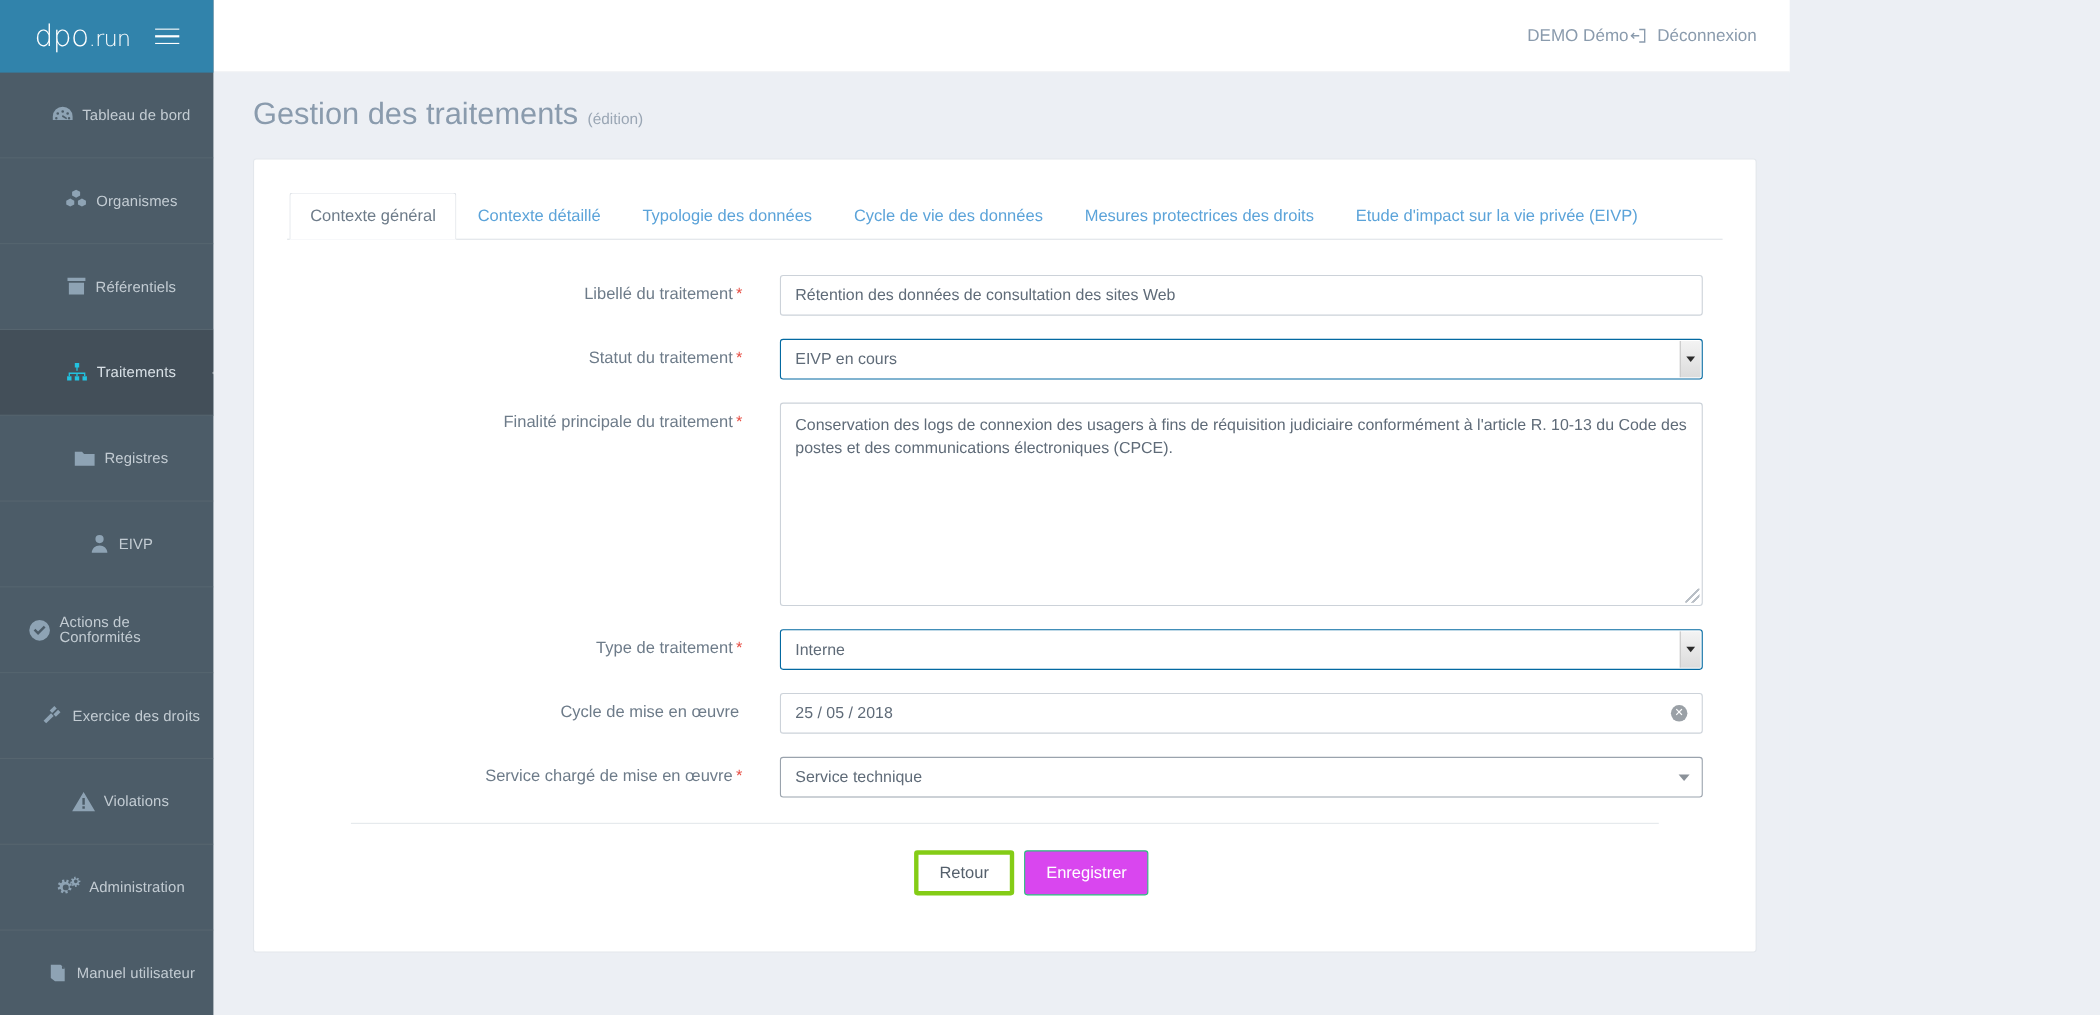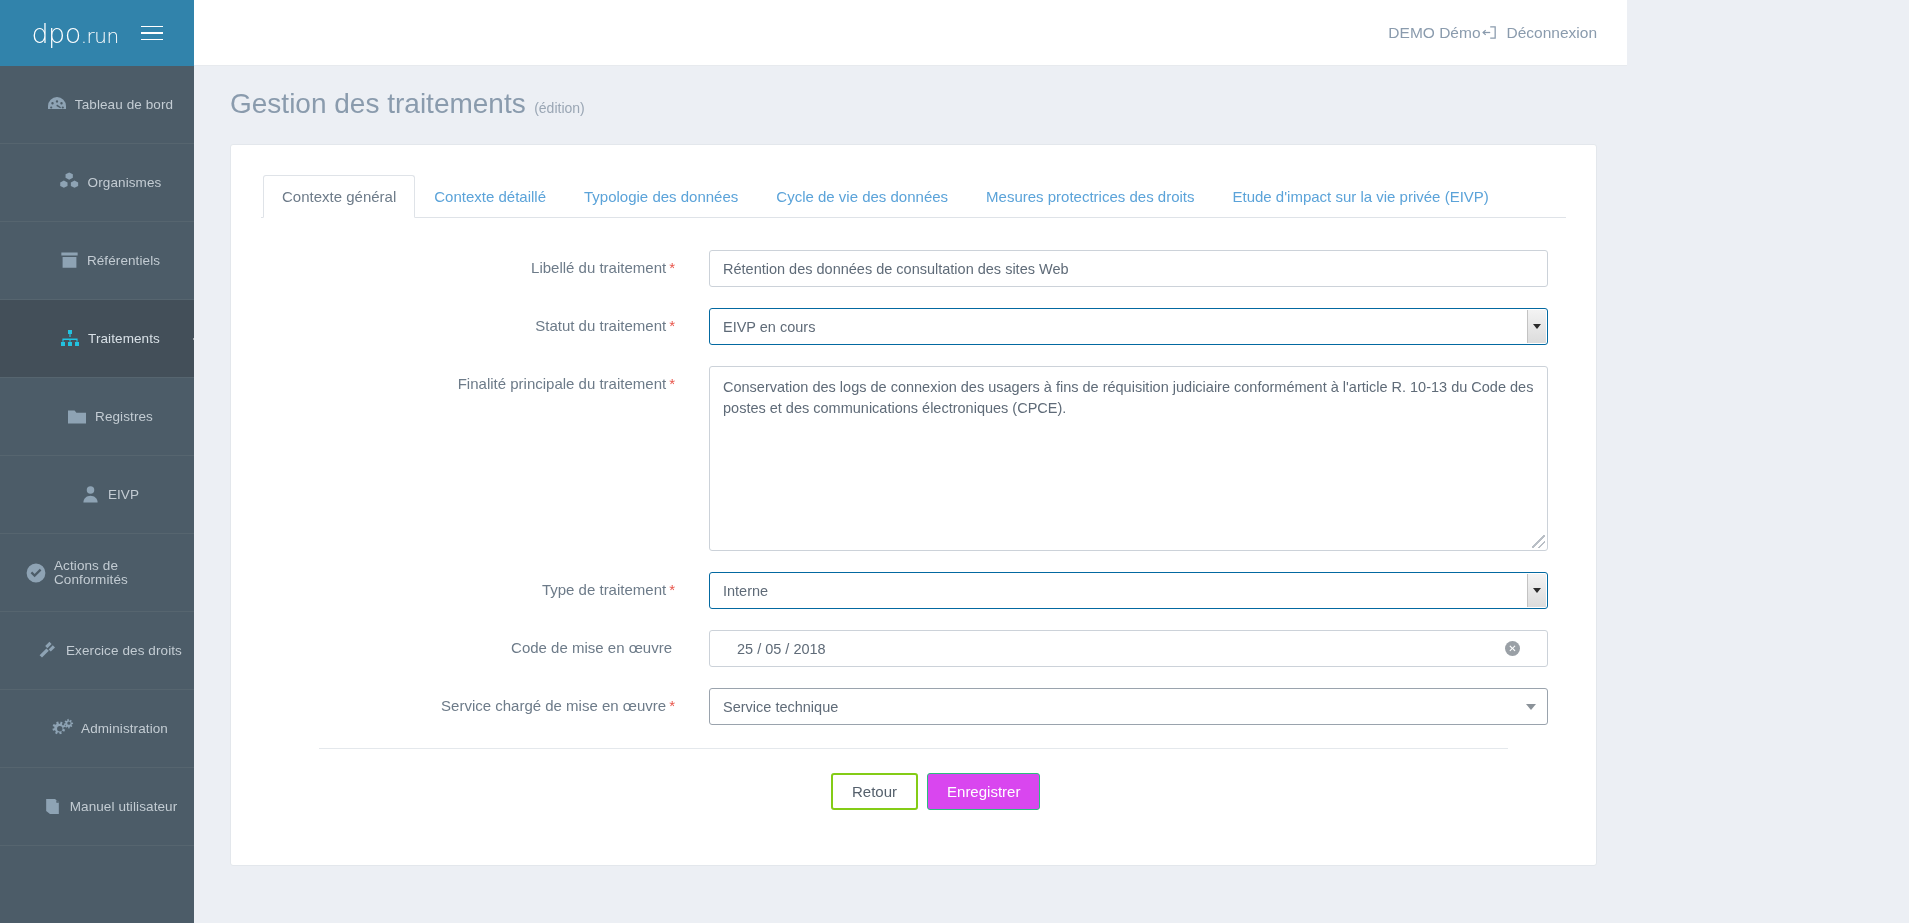--- a/index.html
+++ b/index.html
@@ -186,41 +186,41 @@
     background:
       linear-gradient(135deg, transparent 0 45%, #b9bfc6 45% 55%, transparent 55% 100%),
       linear-gradient(135deg, transparent 0 70%, #b9bfc6 70% 80%, transparent 80% 100%);
   }
 
   .datefield {
     width: 100%; height: 37px;
     border: 1px solid #ccd2d9;
     border-radius: 3px;
     background: #ffffff;
-    padding: 0 27px;
+    padding: 0 13px;
     display: flex; align-items: center; justify-content: space-between;
     font-size: 14.5px; color: #5f6b78;
   }
   .clear-btn {
     width: 15px; height: 15px; border-radius: 50%;
     background: #9aa0a6; color: #ffffff;
     display: flex; align-items: center; justify-content: center;
     font-size: 10px; line-height: 1; cursor: pointer;
     font-family: "DejaVu Sans", sans-serif;
   }
 
   .hr { border: 0; border-top: 1px solid #e4e8ec; margin: 23px 40px 0 40px; }
 
   .actions { display: flex; gap: 9px; padding: 24px 0 0 552px; }
   .btn {
     font-size: 15px; border-radius: 3px; cursor: pointer;
     padding: 9px 19px; line-height: 1;
     font-family: "Liberation Sans", sans-serif;
   }
-  .btn-default { background: #ffffff; border: 2px solid #84cc16; color: #55606c; }
+  .btn-default { background: #ffffff; border: 4px solid #84cc16; color: #55606c; }
   .btn-success { background: #d946ef; border: 1px solid #2bbd7e; color: #ffffff; }
 </style>
 </head>
 <body>
 
 <div class="app">
 
   <aside class="sidebar">
     <div class="brand">
       <div class="brand-logo">
@@ -301,20 +301,28 @@
 
       <div class="nav-item">
         <span class="ico">
           <svg width="24" height="24" viewBox="0 0 24 24" fill="currentColor">
               <path d="M13.4 2.8 9.2 7l2.2 2.2 4.2-4.2zM16.8 6.2l-4.2 4.2 2.2 2.2 4.2-4.2zM10.4 9.4 3.6 16.2l2.4 2.4 6.8-6.8z"></path>
             </svg>
         </span>
         <span class="nav-label">Exercice des droits</span>
       </div>
 
+      <div class="nav-item">
+        <span class="ico">
+          <svg width="24" height="24" viewBox="0 0 24 24" fill="currentColor">
+              <path d="M12 3 1.6 20.6h20.8zm-1.1 5.4h2.2v6.2h-2.2zm0 7.6h2.2v2.2h-2.2z"></path>
+            </svg>
+        </span>
+        <span class="nav-label">Violations</span>
+      </div>
 
       <div class="nav-item">
         <span class="ico">
           <svg width="25" height="25" viewBox="0 0 24 24" fill="currentColor">
               <path d="M9.6 7.6 8.3 7.2l-.3-1.9-2 .4.3 1.9-1 .9-1.8-.8-1 1.8 1.7.9-.1 1.3-1.8.6.6 1.9 1.8-.5.9 1-.7 1.8 1.8.9.8-1.7 1.3.1.6 1.8 1.9-.6-.5-1.8 1-1 1.8.8 1-1.8-1.8-.9.1-1.3 1.8-.6-.6-1.9-1.8.5-.9-1 .8-1.8-1.9-.9zm-.2 7.2a2.6 2.6 0 1 1 0-5.2 2.6 2.6 0 0 1 0 5.2zM17.8 2.6l-1.2.5.1 1.3-.8.5-1.1-.6-.8 1 .9.9-.3.9-1.3.2.1 1.3 1.3-.1.5.8-.6 1.1 1 .8.9-.9.9.3.2 1.3 1.3-.1-.1-1.3.8-.5 1.1.6.8-1-.9-.9.3-.9 1.3-.2-.1-1.3-1.3.1-.5-.8.6-1.1-1-.8-.9.9-.9-.3zm.3 5.9a1.6 1.6 0 1 1 .1-3.2 1.6 1.6 0 0 1-.1 3.2z"></path>
             </svg>
         </span>
         <span class="nav-label">Administration</span>
       </div>
 
@@ -408,21 +416,21 @@
               <span>Interne</span>
               <span class="nbtn">
                   <span class="caret-black"></span>
                 </span>
             </div>
           </div>
         </div>
 
         <div class="frow">
           <div class="flabel">
-            <span>Code de mise en œuvre</span><span class="req"></span>
+            <span>Cycle de mise en œuvre</span><span class="req"></span>
           </div>
           <div class="fctl">
             <div class="datefield">
               <span>25 / 05 / 2018</span>
               <span class="clear-btn">✕</span>
             </div>
           </div>
         </div>
 
         <div class="frow">

